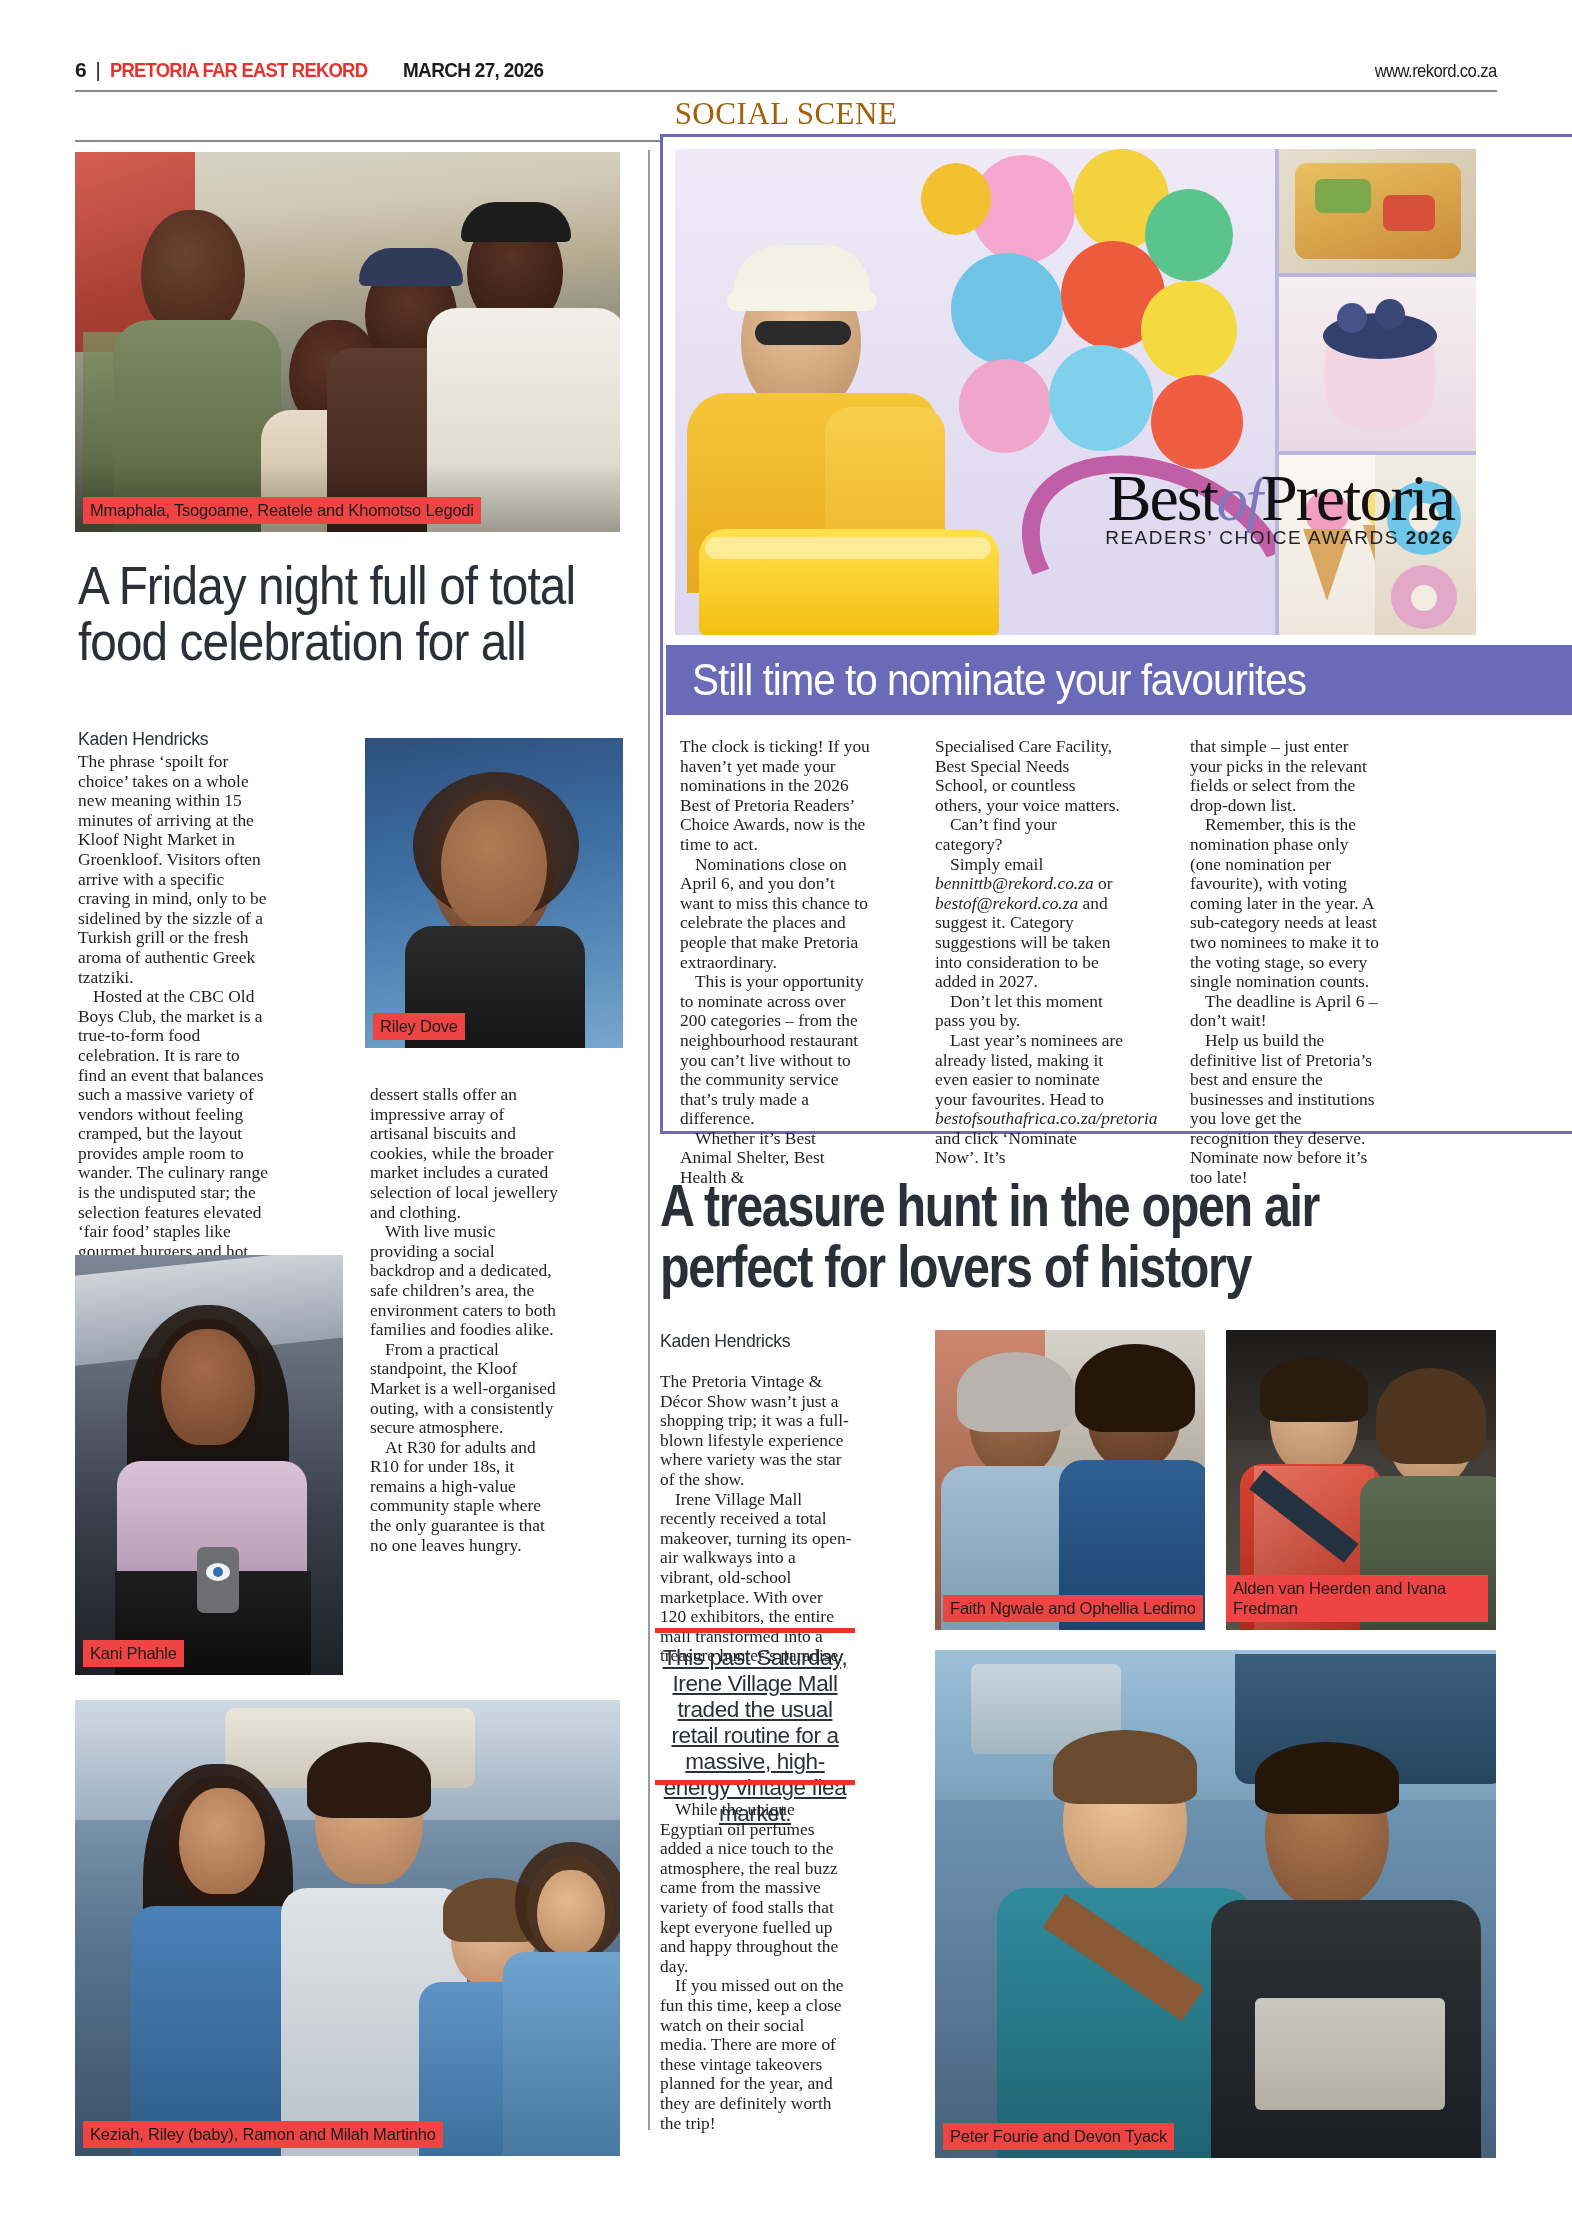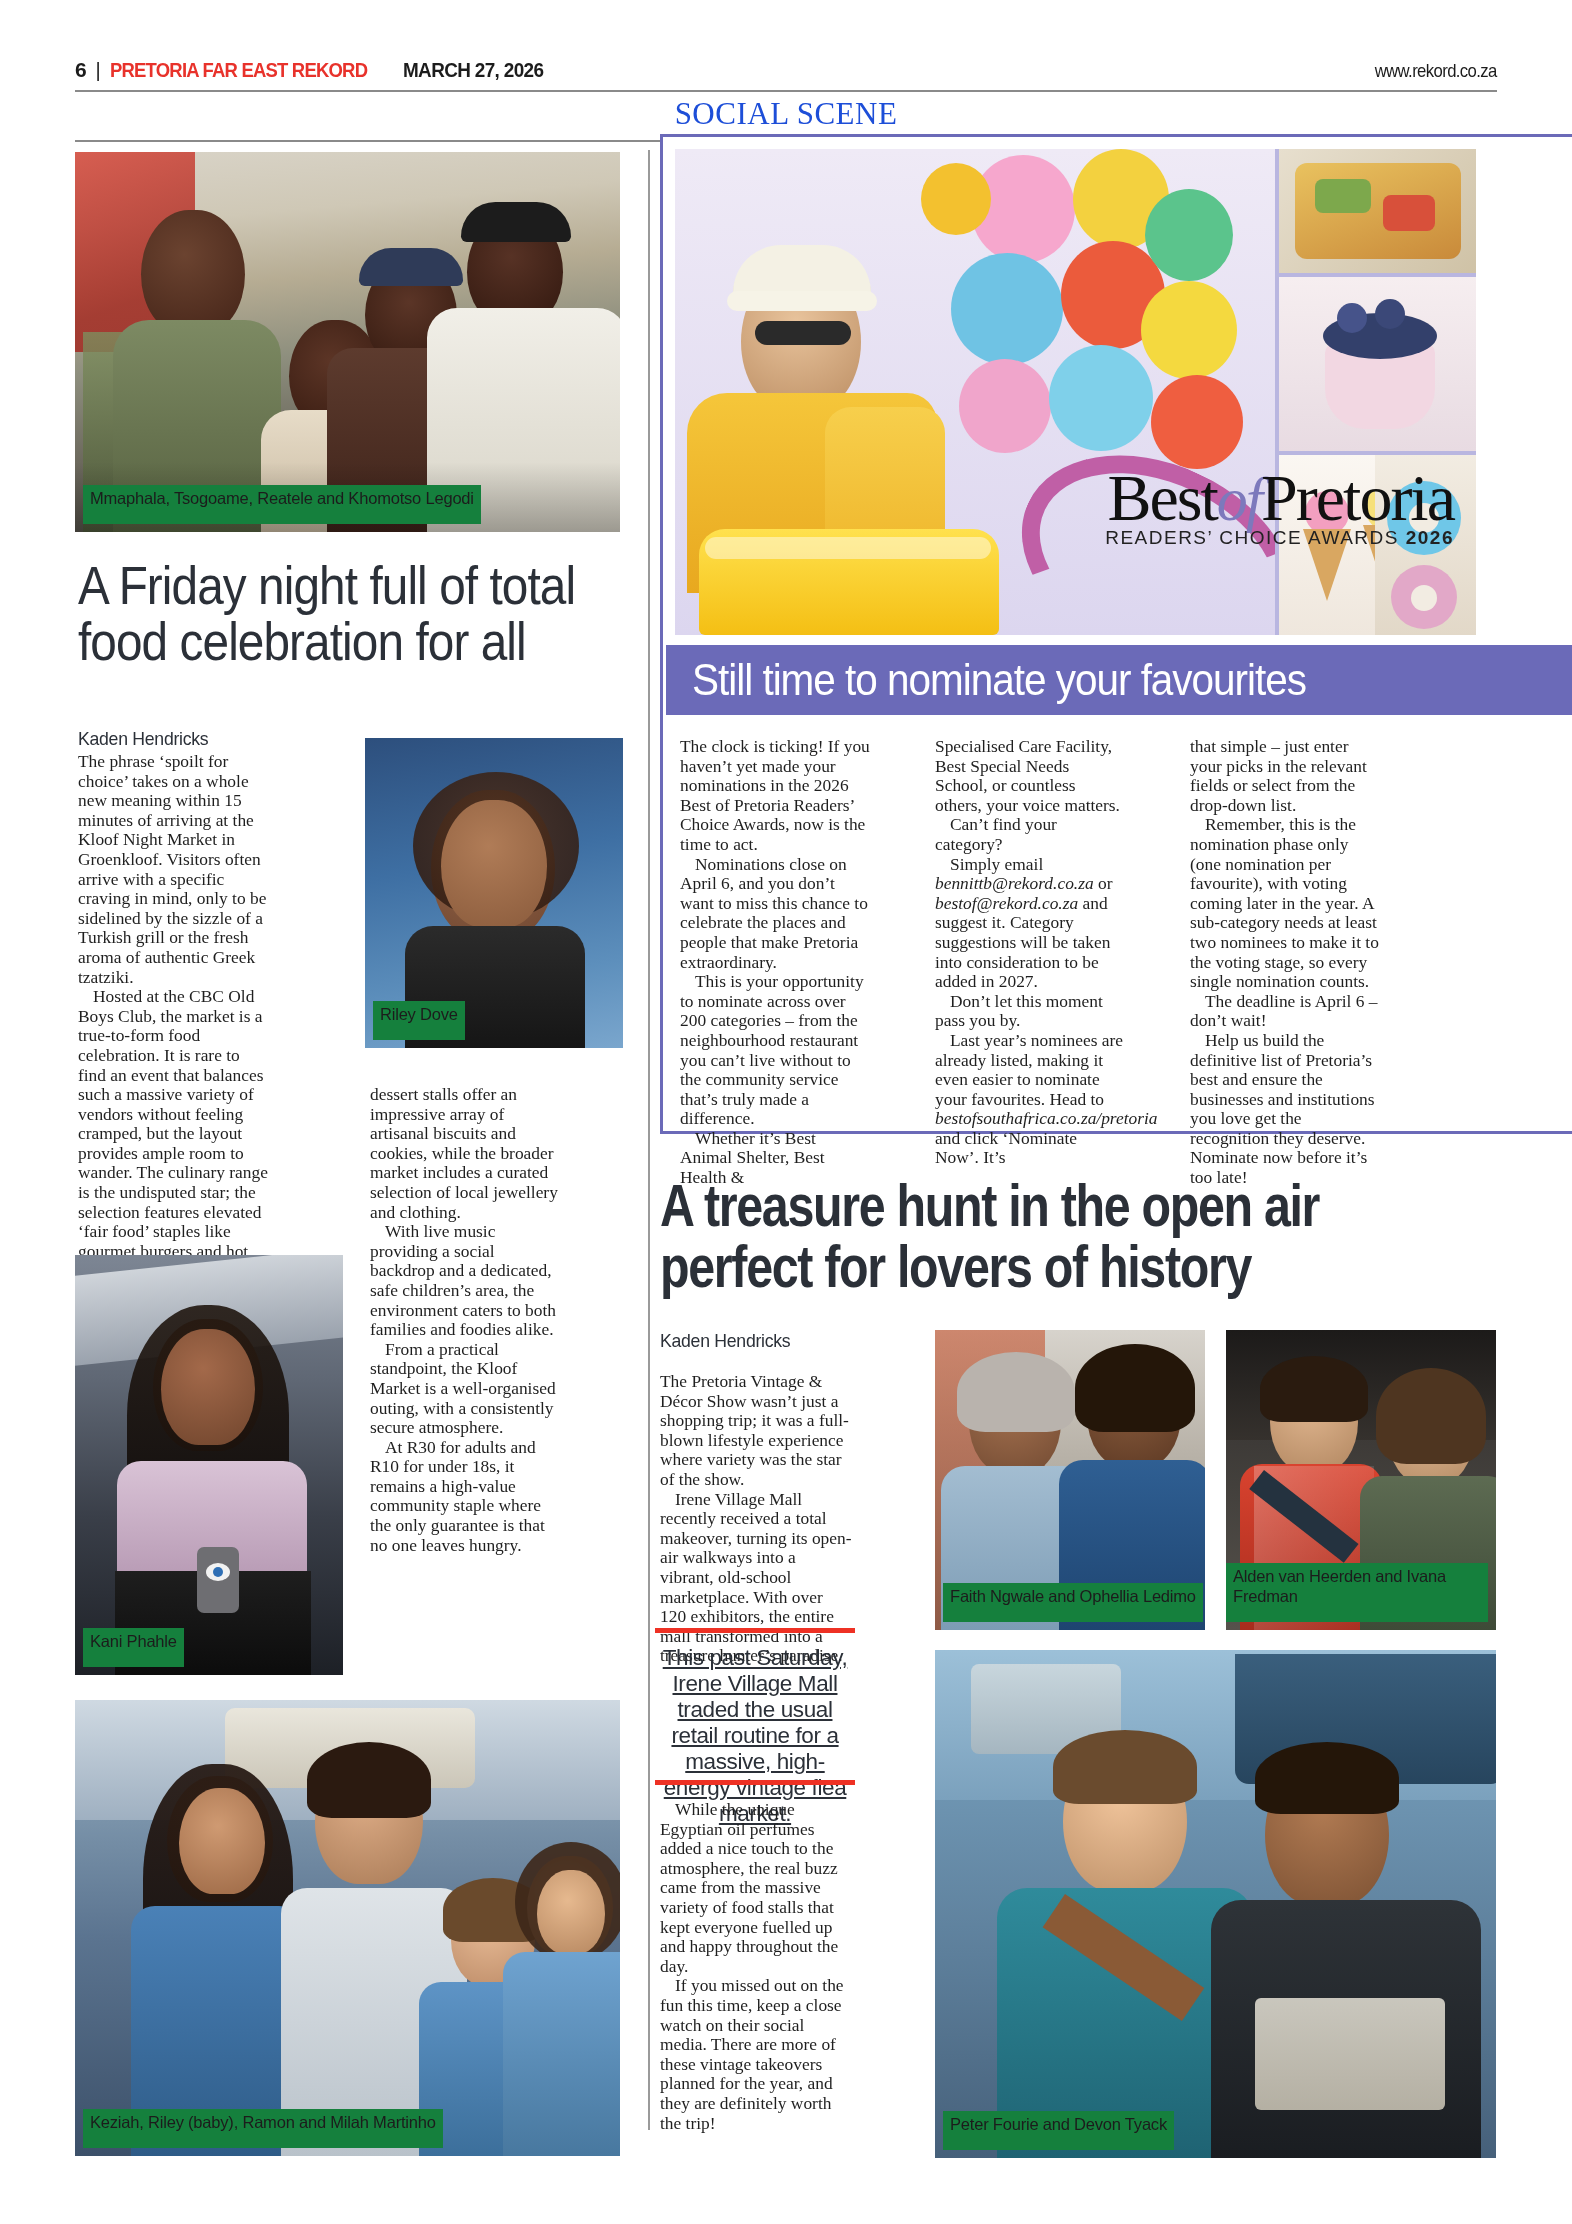--- a/index.html
+++ b/index.html
@@ -10,26 +10,26 @@
   .masthead{position:absolute;left:75px;top:58px;width:1422px;display:flex;align-items:baseline;justify-content:space-between;}
   .mh-left{display:flex;align-items:baseline;gap:9px;font-family:"Liberation Sans",sans-serif;}
   .mh-page{font-size:21px;font-weight:bold;color:#1c1c1c;letter-spacing:-0.3px;}
   .mh-bar{font-size:20px;color:#1c1c1c;font-weight:400;}
   .mh-pub{font-size:21px;font-weight:bold;color:#e8322b;letter-spacing:-0.9px;transform:scaleX(0.88);transform-origin:left center;}
   .mh-date{font-size:21px;font-weight:bold;color:#1c1c1c;letter-spacing:-0.7px;transform:scaleX(0.9);transform-origin:left center;margin-left:-8px;}
   .mh-url{font-family:"Liberation Sans",sans-serif;font-size:19px;color:#1c1c1c;letter-spacing:-0.7px;transform:scaleX(0.88);transform-origin:right center;}
 
   .rule-top{position:absolute;left:75px;top:90px;width:1422px;height:2px;background:#8a8a8a;}
   .rule-bottom{position:absolute;left:75px;top:140px;width:1422px;height:2px;background:#8a8a8a;}
-  .section-title{position:absolute;left:0;top:96px;width:1572px;text-align:center;font-family:"Liberation Serif",serif;font-size:31px;letter-spacing:0.5px;color:#1d4ed8;}
+  .section-title{position:absolute;left:0;top:96px;width:1572px;text-align:center;font-family:"Liberation Serif",serif;font-size:31px;letter-spacing:0.5px;color:#a16207;}
 
   
   .photo{position:absolute;overflow:hidden;background:#c9ccd1;}
-  .photo .cap{position:absolute;left:8px;bottom:8px;background:#15803d;color:#1c1c1c;
-    font-family:"Liberation Sans",sans-serif;font-size:16.5px;line-height:1.22;padding:3px 7px 16px 7px;letter-spacing:-0.2px;max-width:93%;}
+  .photo .cap{position:absolute;left:8px;bottom:8px;background:#ef4444;color:#1c1c1c;
+    font-family:"Liberation Sans",sans-serif;font-size:16.5px;line-height:1.22;padding:3px 7px 4px 7px;letter-spacing:-0.2px;max-width:93%;}
   .photo .cap.tr{left:auto;right:8px;bottom:8px;}
 
   
   .sky{position:absolute;inset:0;}
   .fig{position:absolute;border-radius:46% 46% 40% 40%/52% 52% 48% 48%;}
 
   
   .hl1{position:absolute;font-family:"Liberation Sans",sans-serif;font-weight:400;color:#2b3038;
        font-size:53px;line-height:1.06;letter-spacing:-1px;transform:scaleX(0.9);transform-origin:left top;}
   .hl2{position:absolute;font-family:"Liberation Sans",sans-serif;font-weight:bold;color:#2b3038;

